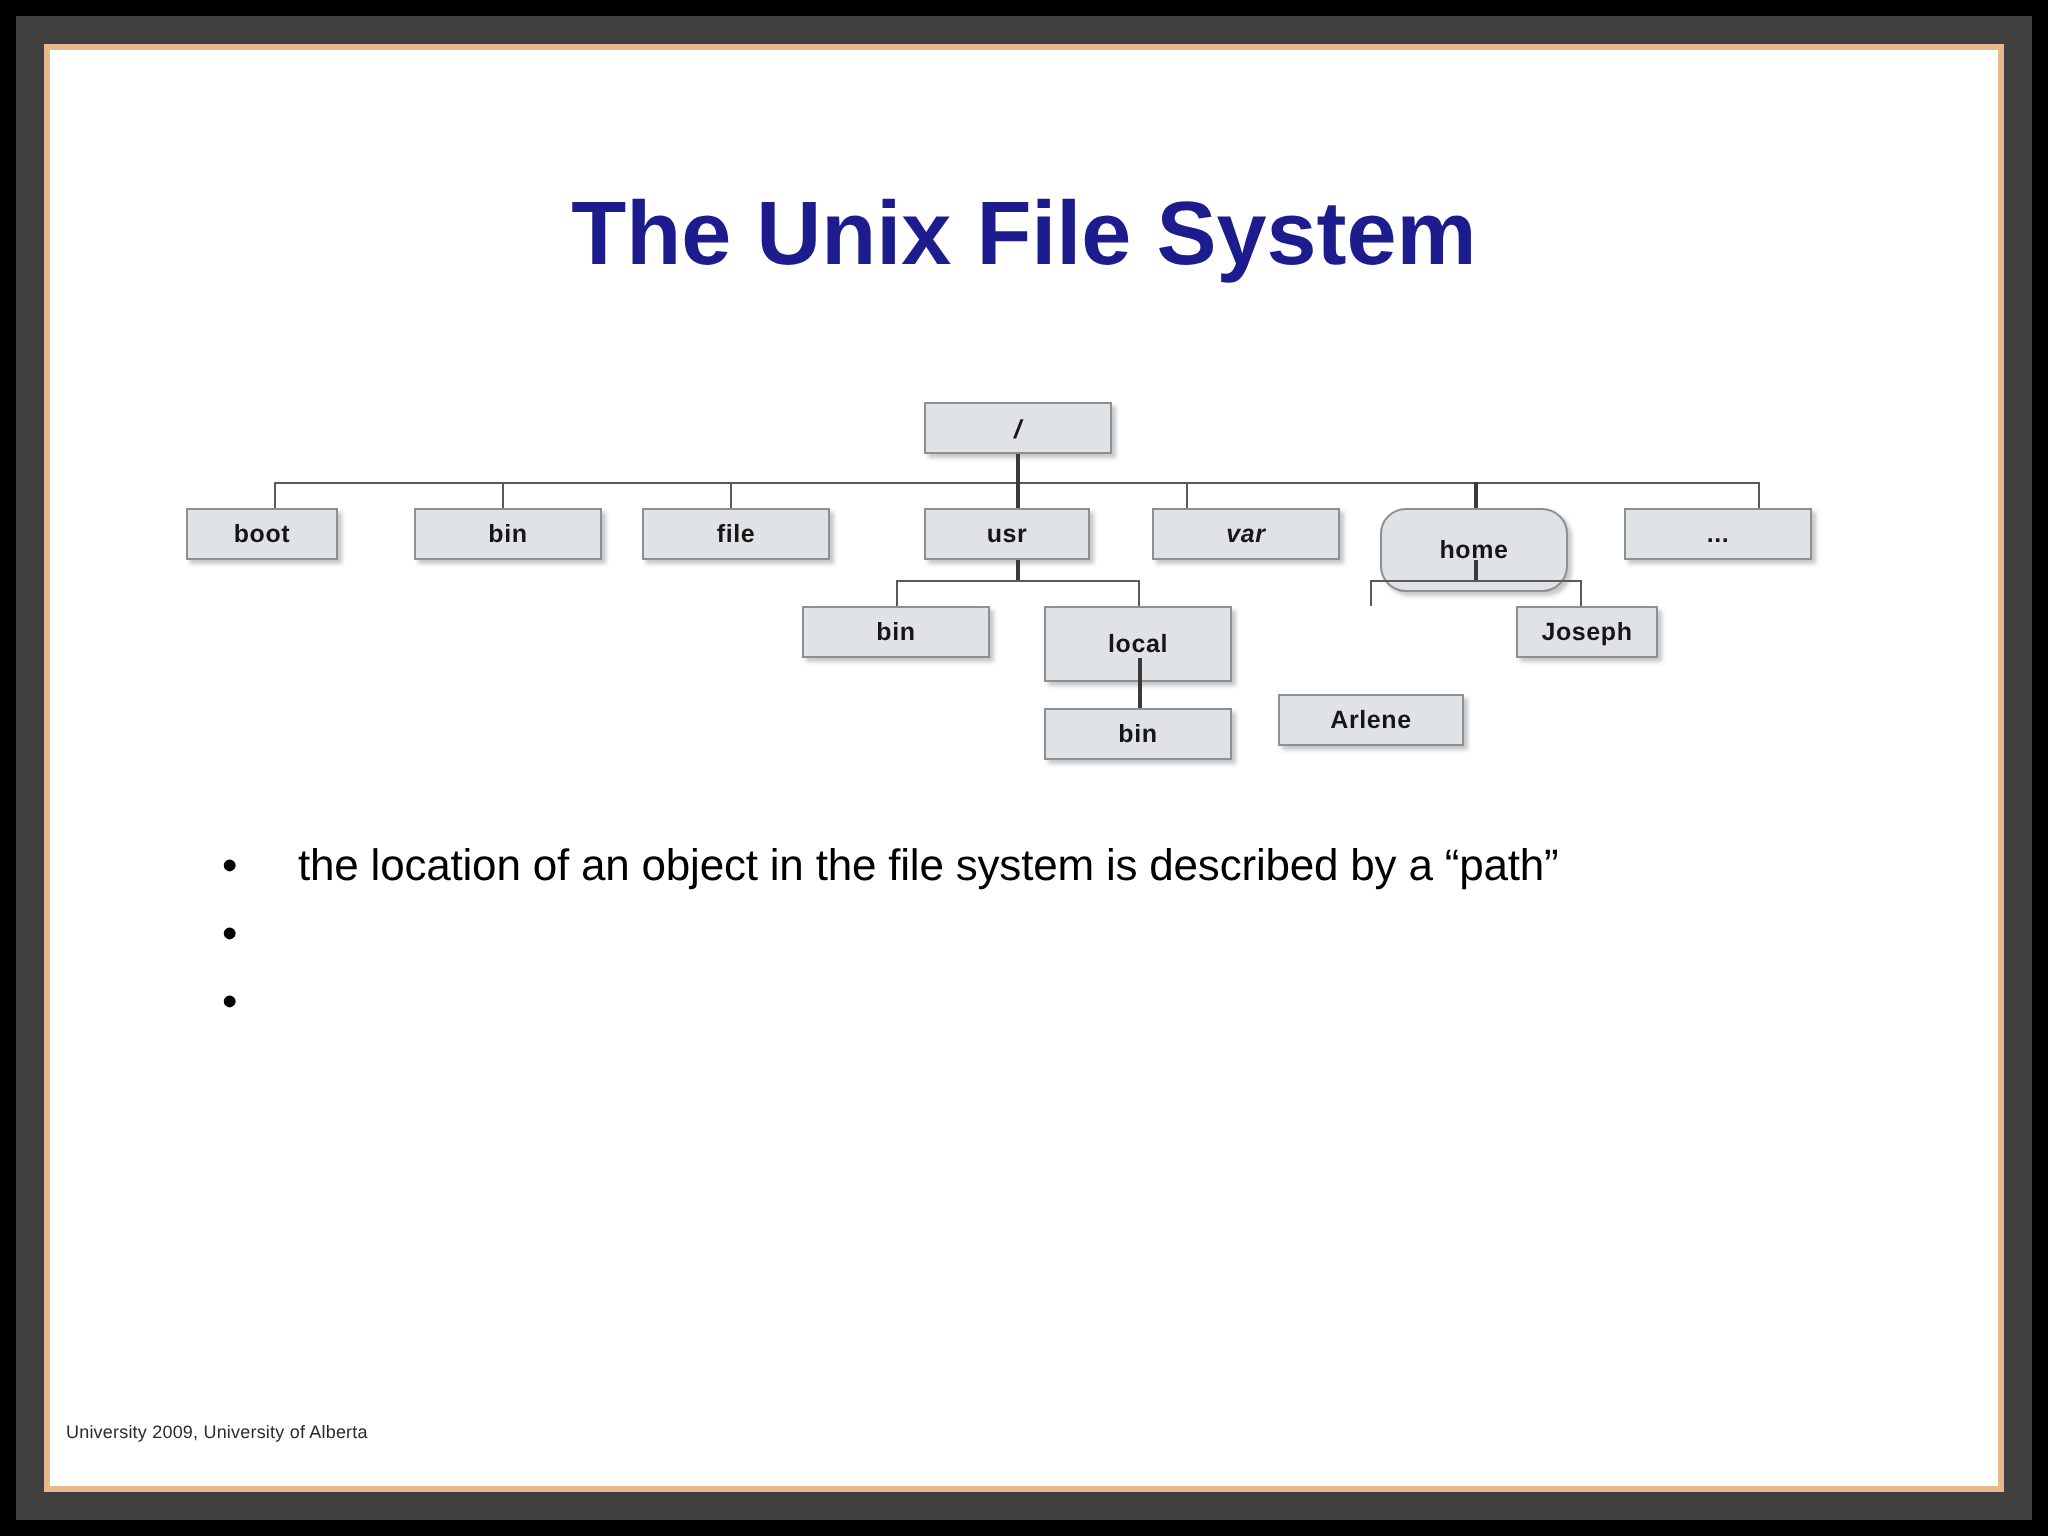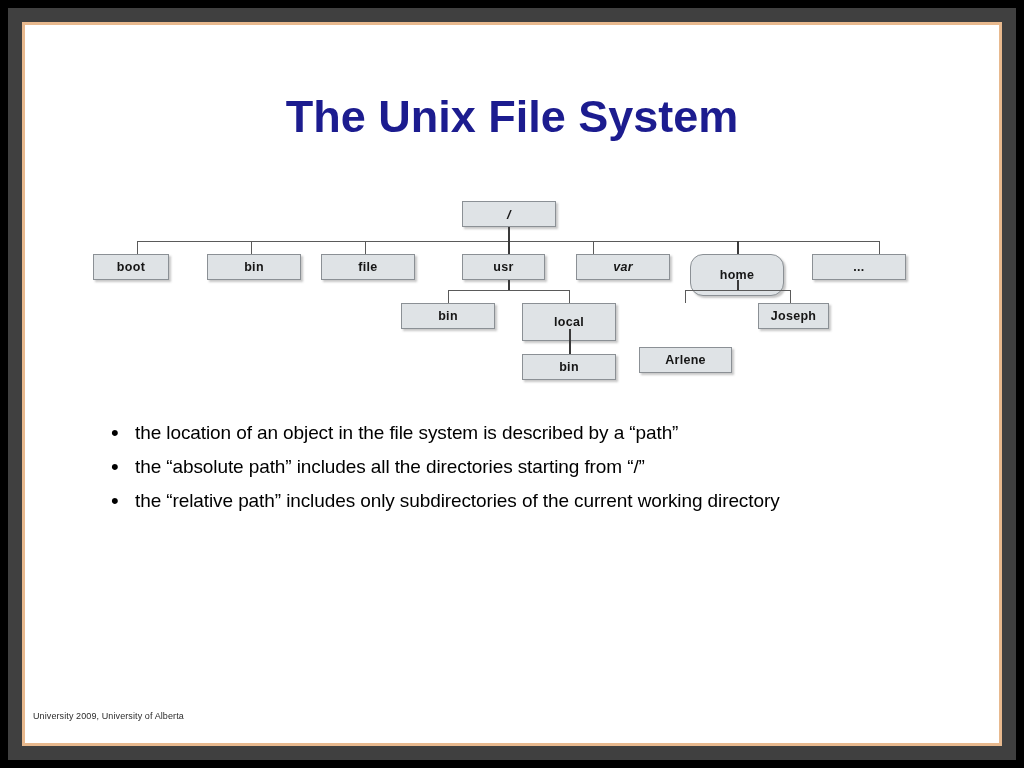--- a/index.html
+++ b/index.html
@@ -94,24 +94,25 @@
     width:32px;
     flex:0 0 32px;
     font-size:22px;
     line-height:27px;
     color:#000;
     text-align:left;
     padding-left:8px;
     box-sizing:border-box;
   }
   .bullet-text{
-    font-size:19px;
+    font-size:22px;
     line-height:27px;
     color:#000000;
     letter-spacing:-0.1px;
+    margin-left:14px;
   }
 
   
   #footer-copyright{
     position:absolute;
     left:8px;bottom:22px;
     font-size:9px;
     color:#2b2b2b;
     letter-spacing:0.1px;
   }
@@ -167,25 +168,23 @@
 
       </div>
 
       <div id="bullet-list">
         <div class="bullet-row">
           <div class="bullet-marker">•</div>
           <div class="bullet-text">the location of an object in the file system is described by a “path”</div>
         </div>
         <div class="bullet-row">
           <div class="bullet-marker">•</div>
-          <div class="bullet-text">the “absolute path” includes all the directories starting from “/”</div>
         </div>
         <div class="bullet-row">
           <div class="bullet-marker">•</div>
-          <div class="bullet-text">the “relative path” includes only subdirectories of the current working directory</div>
         </div>
       </div>
 
       <div id="footer-copyright">University 2009, University of Alberta</div>
 
     </div>
   </div>
 </div>
 
 </body></html>

